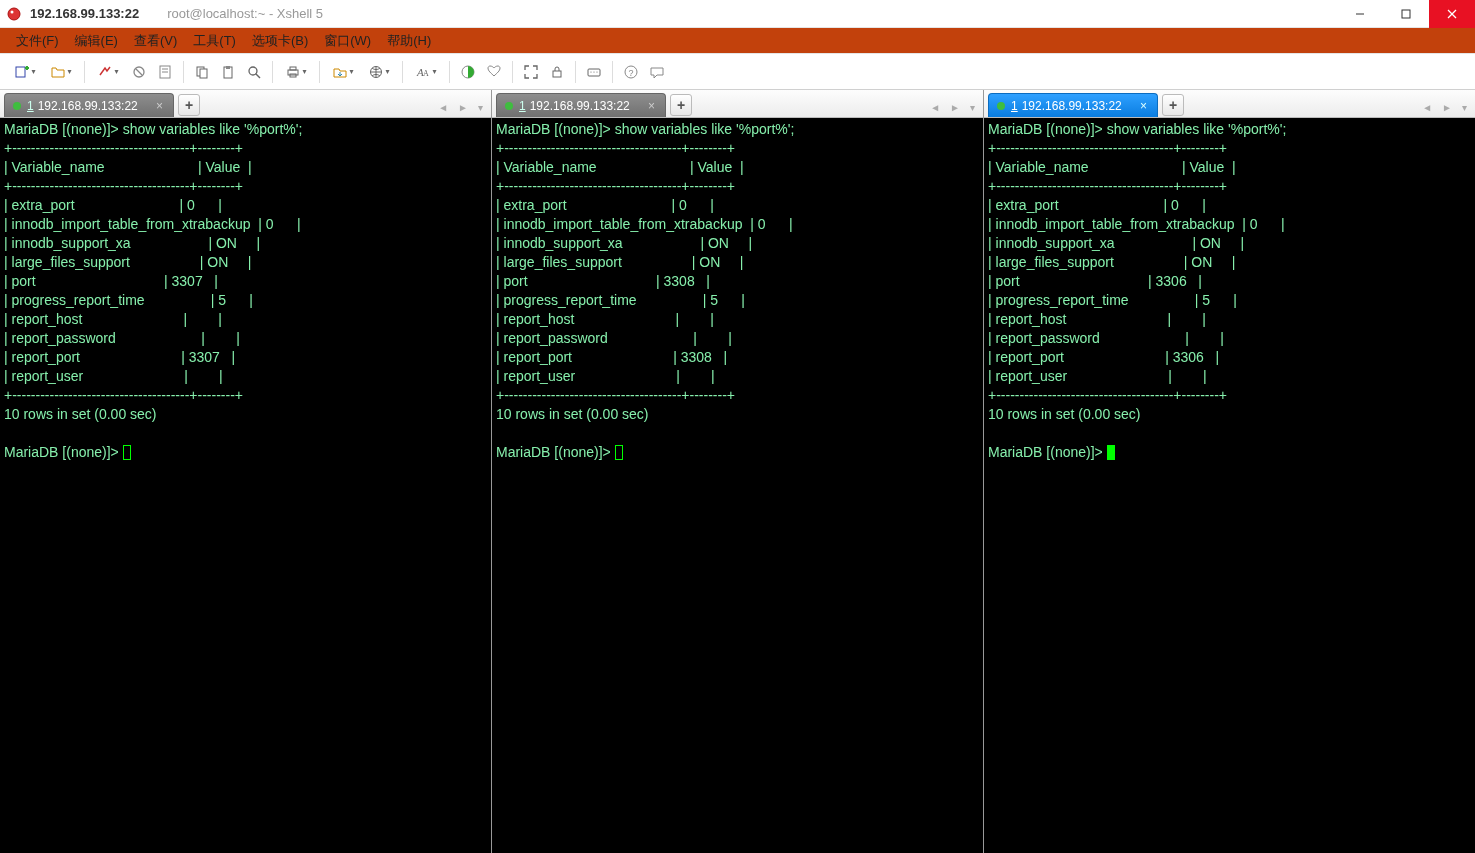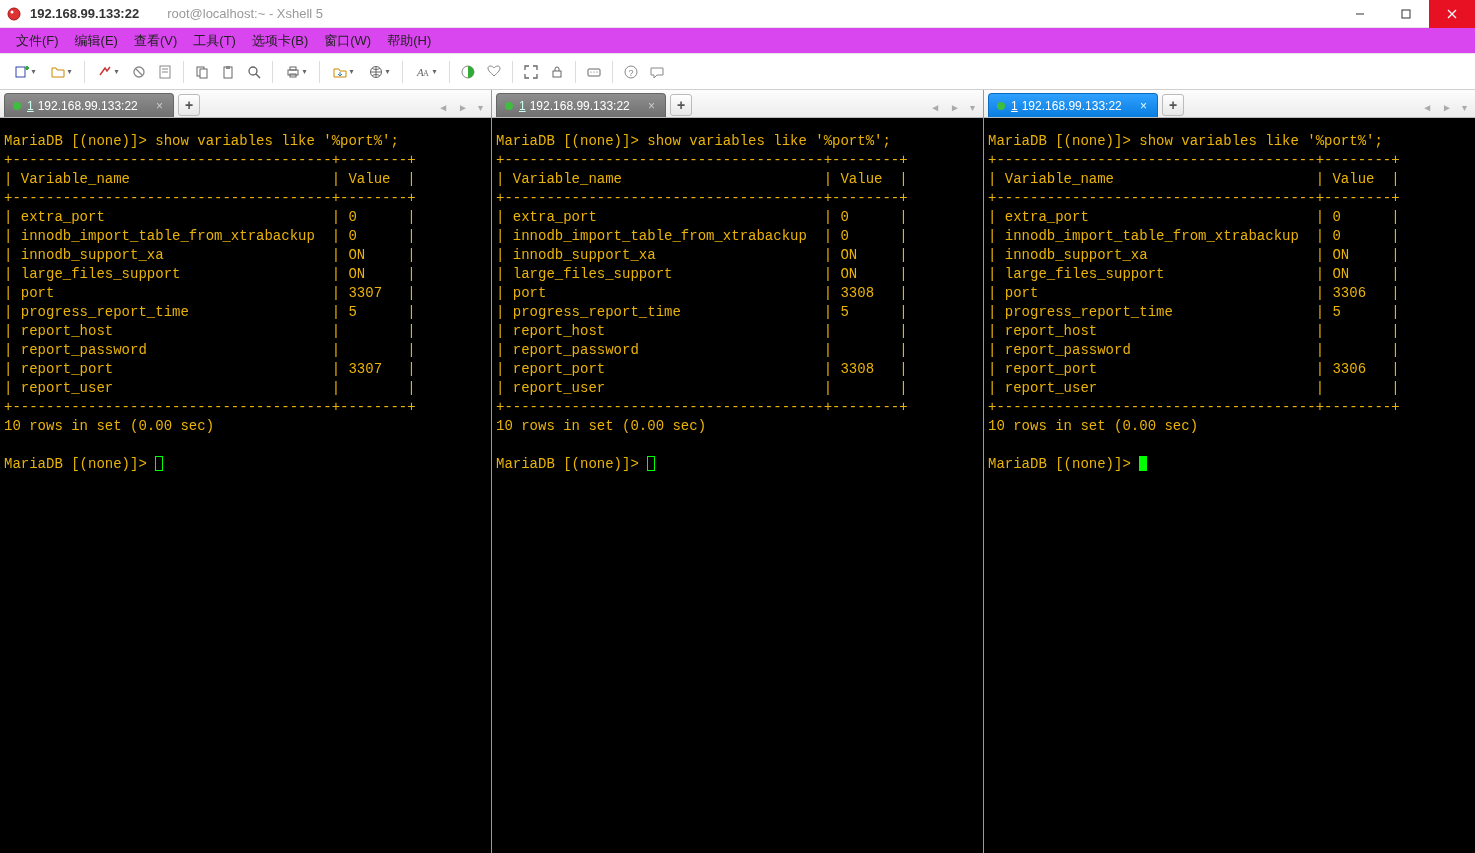--- a/index.html
+++ b/index.html
@@ -9,21 +9,21 @@
   .titlebar .logo { width:16px; height:16px; margin-right:8px; }
   .titlebar .title-main { font-weight:bold; color:#333; font-size:13px; }
   .titlebar .title-sub { color:#999; margin-left:28px; font-size:13px; }
   .titlebar .winbtns { margin-left:auto; display:flex; }
   .titlebar .winbtn { width:46px; height:28px; display:flex; align-items:center; justify-content:center; cursor:pointer; }
   .titlebar .winbtn svg { width:10px; height:10px; }
   .titlebar .winbtn.close { background:#e81123; }
   .titlebar .winbtn.close svg { stroke:#fff; }
   .titlebar .winbtn:not(.close) svg { stroke:#333; }
   
-  .menubar { height:26px; background:#d946ef; display:flex; align-items:center; padding:0 8px; gap:0; border-bottom:1px solid #e5e5e5; }
+  .menubar { height:26px; background:#c2410c; display:flex; align-items:center; padding:0 8px; gap:0; border-bottom:1px solid #e5e5e5; }
   .menubar .menuitem { padding:4px 8px; cursor:pointer; color:#222; font-size:13px; }
   
   .toolbar { height:36px; background:#fff; display:flex; align-items:center; padding:0 8px; gap:2px; border-bottom:1px solid #d0d0d0; }
   .toolbar .tb-btn { width:24px; height:24px; display:flex; align-items:center; justify-content:center; cursor:pointer; border-radius:3px; position:relative; }
   .toolbar .tb-btn.wide { width:34px; }
   .toolbar .tb-sep { width:1px; height:22px; background:#ddd; margin:0 4px; }
   .toolbar .tb-arrow { font-size:8px; color:#666; margin-left:1px; }
   .toolbar svg { width:16px; height:16px; }
   
   .panes { display:flex; height:calc(853px - 28px - 26px - 36px); background:#888; }
@@ -35,21 +35,21 @@
   .tab.active { background:#0a84ff; background:linear-gradient(#2ea0ff,#0a7de0); border-color:#0a6cc0; }
   .tab .dot { width:8px; height:8px; border-radius:50%; background:#3fbd3f; margin-right:6px; flex-shrink:0; }
   .tab .tab-num { color:#cfe; margin-right:4px; text-decoration:underline; }
   .tab.active .tab-num { color:#fff; }
   .tab .tab-x { margin-left:auto; font-size:12px; color:#ccc; padding:0 2px; cursor:pointer; }
   .tab.active .tab-x { color:#dff; }
   .tab-add { width:22px; height:22px; background:linear-gradient(#fff,#e7e7e7); border:1px solid #bbb; border-radius:3px; display:flex; align-items:center; justify-content:center; cursor:pointer; margin-left:2px; margin-bottom:1px; font-size:14px; color:#555; font-weight:bold; }
   .tab-nav { margin-left:auto; display:flex; align-items:center; gap:2px; padding-bottom:2px; font-size:10px; color:#aaa; }
   .tab-nav span { cursor:pointer; padding:2px 4px; }
   
-  .terminal { flex:1; background:#000; color:#eab308; font-family:Liberation Mono, monospace; font-size:14px; line-height:19px; padding:14px 4px; overflow:hidden; white-space:pre; position:relative; }
+  .terminal { flex:1; background:#000; color:#86efac; font-family:Liberation Sans, sans-serif; font-size:14px; line-height:19px; padding:2px 4px; overflow:hidden; white-space:pre; position:relative; }
   .terminal .cursor-block { display:inline-block; width:8px; height:15px; background:#00ff00; vertical-align:middle; margin-bottom:2px; }
   .terminal .cursor-outline { display:inline-block; width:8px; height:15px; border:1px solid #00ff00; vertical-align:middle; margin-bottom:2px; }
 </style>
 </head>
 <body>
 
 <div class="titlebar">
   <span class="logo">
     <svg viewBox="0 0 16 16">
         <circle cx="8" cy="8" r="6" fill="#d33" stroke="#a11" stroke-width="1"></circle>

